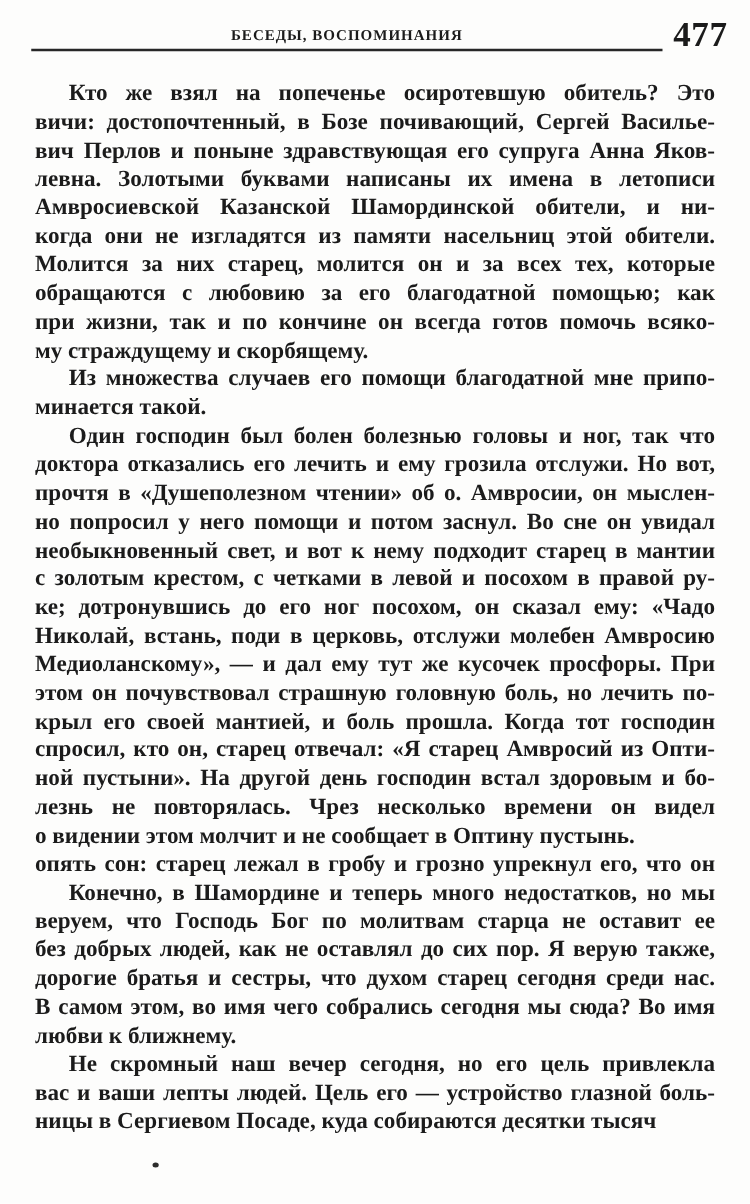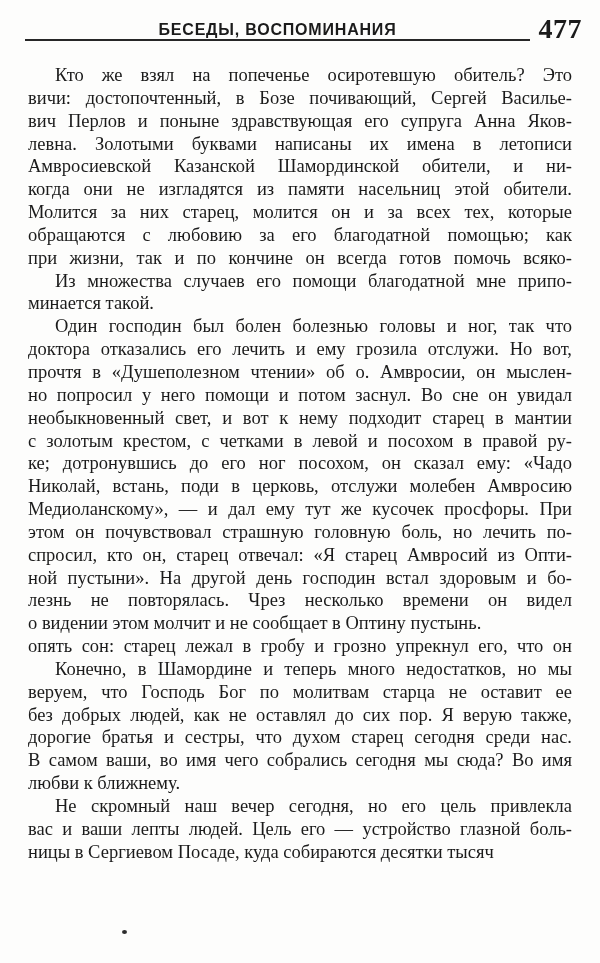--- a/index.html
+++ b/index.html
@@ -21,23 +21,23 @@
     position: absolute;
     top: 0; left: 0; right: 0;
     height: 50px;
   }
   .head-title {
     position: absolute;
     left: 25px;
     width: 505px;
     top: 21px;
     text-align: center;
-    font-family: Liberation Sans, sans-serif;
+    font-family: Liberation Serif, serif;
     font-weight: bold;
-    font-size: 16px;
+    font-size: 12px;
     letter-spacing: 0.8px;
     color: var(--ink, #1b1b1b);
   }
   .head-rule {
     position: absolute;
     left: 25px;
     top: 39px;
     width: 505px;
     height: 2px;
     background: var(--rule, #272727);
@@ -51,20 +51,21 @@
     letter-spacing: 0.5px;
   }
   
   .body-text {
     position: absolute;
     left: 28px;
     right: 28px;
     top: 64px;
     font-size: 18.5px;
     line-height: 22.85px;
+    font-weight: bold;
   }
   .paragraph { margin: 0; padding: 0; }
   .line {
     text-align: justify;
     text-align-last: justify;
   }
   .line.para-first { text-indent: 27px; }
   .line.para-last  { text-align-last: left; }
   
   .speck {
@@ -93,48 +94,50 @@
       <div class="paragraph">
         <div class="line para-first">Кто же взял на попеченье осиротевшую обитель? Это</div>
         <div class="line">вичи: достопочтенный, в Бозе почивающий, Сергей Василье-</div>
         <div class="line">вич Перлов и поныне здравствующая его супруга Анна Яков-</div>
         <div class="line">левна. Золотыми буквами написаны их имена в летописи</div>
         <div class="line">Амвросиевской Казанской Шамординской обители, и ни-</div>
         <div class="line">когда они не изгладятся из памяти насельниц этой обители.</div>
         <div class="line">Молится за них старец, молится он и за всех тех, которые</div>
         <div class="line">обращаются с любовию за его благодатной помощью; как</div>
         <div class="line">при жизни, так и по кончине он всегда готов помочь всяко-</div>
+        <div class="line para-last">му страждущему и скорбящему.</div>
       </div>
       <div class="paragraph">
         <div class="line para-first">Из множества случаев его помощи благодатной мне припо-</div>
         <div class="line para-last">минается такой.</div>
       </div>
       <div class="paragraph">
         <div class="line para-first">Один господин был болен болезнью головы и ног, так что</div>
         <div class="line">доктора отказались его лечить и ему грозила отслужи. Но вот,</div>
         <div class="line">прочтя в «Душеполезном чтении» об о. Амвросии, он мыслен-</div>
         <div class="line">но попросил у него помощи и потом заснул. Во сне он увидал</div>
         <div class="line">необыкновенный свет, и вот к нему подходит старец в мантии</div>
         <div class="line">с золотым крестом, с четками в левой и посохом в правой ру-</div>
         <div class="line">ке; дотронувшись до его ног посохом, он сказал ему: «Чадо</div>
         <div class="line">Николай, встань, поди в церковь, отслужи молебен Амвросию</div>
         <div class="line">Медиоланскому», — и дал ему тут же кусочек просфоры. При</div>
         <div class="line">этом он почувствовал страшную головную боль, но лечить по-</div>
+        <div class="line">крыл его своей мантией, и боль прошла. Когда тот господин</div>
         <div class="line">спросил, кто он, старец отвечал: «Я старец Амвросий из Опти-</div>
         <div class="line">ной пустыни». На другой день господин встал здоровым и бо-</div>
         <div class="line">лезнь не повторялась. Чрез несколько времени он видел</div>
         <div class="line para-last">о видении этом молчит и не сообщает в Оптину пустынь.</div>
         <div class="line">опять сон: старец лежал в гробу и грозно упрекнул его, что он</div>
       </div>
       <div class="paragraph">
         <div class="line para-first">Конечно, в Шамордине и теперь много недостатков, но мы</div>
         <div class="line">веруем, что Господь Бог по молитвам старца не оставит ее</div>
         <div class="line">без добрых людей, как не оставлял до сих пор. Я верую также,</div>
         <div class="line">дорогие братья и сестры, что духом старец сегодня среди нас.</div>
-        <div class="line">В самом ваши, во имя чего собрались сегодня мы сюда? Во имя</div>
+        <div class="line">В самом этом, во имя чего собрались сегодня мы сюда? Во имя</div>
         <div class="line para-last">любви к ближнему.</div>
       </div>
       <div class="paragraph">
         <div class="line para-first">Не скромный наш вечер сегодня, но его цель привлекла</div>
         <div class="line">вас и ваши лепты людей. Цель его — устройство глазной боль-</div>
         <div class="line para-last">ницы в Сергиевом Посаде, куда собираются десятки тысяч</div>
       </div>
     </div>
 
   <div class="speck"></div>

